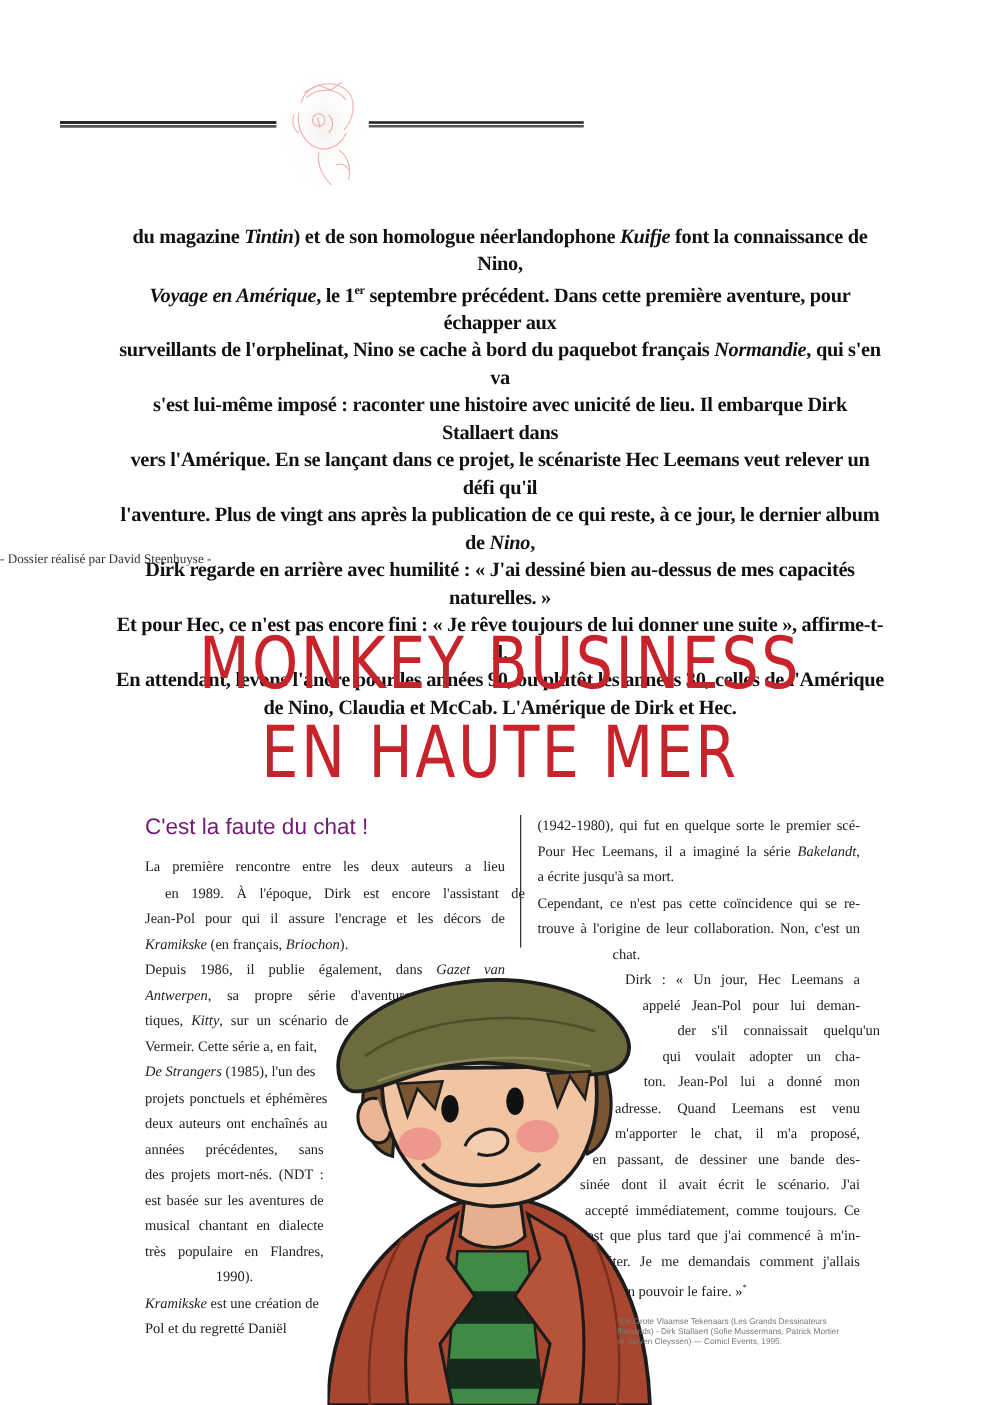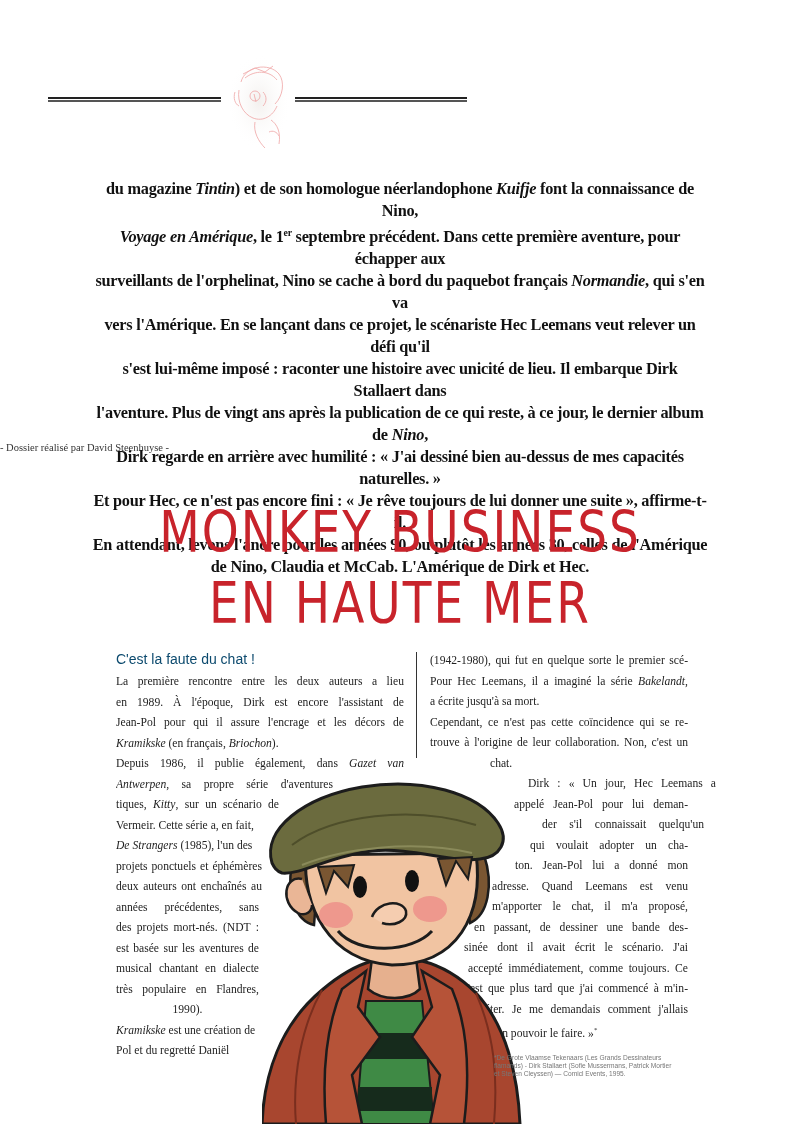--- a/index.html
+++ b/index.html
@@ -23,21 +23,21 @@
 
   
   .title { position: absolute; left: 0; width: 800px; top: 497px; text-align: center;
            color: #c8232b; font-family: "DejaVu Sans", "Liberation Sans", sans-serif;
            font-weight: normal; font-size: 47px; line-height: 58px; letter-spacing: 2px;
            transform: scaleY(1.22); transform-origin: top center; }
   .title div { margin: 0; }
 
   
   .subhead { position: absolute; left: 116px; top: 651px; font-family: "Liberation Sans", "DejaVu Sans", sans-serif;
-             font-size: 14px; color: #0c4a6e; }
+             font-size: 18px; color: #701a75; }
   .col { position: absolute; font-size: 11.6px; line-height: 20.5px; color: #222; text-align: justify; }
   .col i { font-style: italic; }
   .col-left { left: 116px; width: 288px; top: 672px; }
   .col-right { left: 430px; width: 258px; top: 651px; }
   .divider { position: absolute; left: 416px; top: 652px; width: 1px; height: 106px; background: #333; }
 
   .line { display: block; white-space: nowrap; }
   .jl { text-align: justify; text-align-last: justify; }
   .ll { text-align: left; }
 
@@ -72,39 +72,39 @@
     <path d="M30 70 C28 80, 34 90, 40 96"></path>
     <path d="M46 68 C52 72, 56 80, 54 92"></path>
     <path d="M44 80 C48 78, 52 80, 54 84"></path>
   </g>
 </svg>
 
 <div class="intro" id="intro">
     <p><span>du magazine </span><i>Tintin</i><span>) et de son homologue néerlandophone </span><i>Kuifje</i><span> font la connaissance de Nino,</span></p>
     <p><i>Voyage en Amérique</i><span>, le 1</span><sup style="font-size: 0.6em;">er</sup><span> septembre précédent. Dans cette première aventure, pour échapper aux</span></p>
     <p><span>surveillants de l'orphelinat, Nino se cache à bord du paquebot français </span><i>Normandie</i><span>, qui s'en va</span></p>
+    <p><span>s'est lui-même imposé : raconter une histoire avec unicité de lieu. Il embarque Dirk Stallaert dans</span></p>
     <p><span>vers l'Amérique. En se lançant dans ce projet, le scénariste Hec Leemans veut relever un défi qu'il</span></p>
-    <p><span>s'est lui-même imposé : raconter une histoire avec unicité de lieu. Il embarque Dirk Stallaert dans</span></p>
     <p><span>l'aventure. Plus de vingt ans après la publication de ce qui reste, à ce jour, le dernier album de </span><i>Nino</i><span>,</span></p>
     <p><span>Dirk regarde en arrière avec humilité : « J'ai dessiné bien au-dessus de mes capacités naturelles. »</span></p>
     <p><span>Et pour Hec, ce n'est pas encore fini : « Je rêve toujours de lui donner une suite », affirme-t-il.</span></p>
     <p><span>En attendant, levons l'ancre pour les années 90, ou plutôt les années 30, celles de l'Amérique</span></p>
     <p><span>de Nino, Claudia et McCab. L'Amérique de Dirk et Hec.</span></p>
   </div>
 <div class="credit">- Dossier réalisé par David Steenhuyse -</div>
 
 <div class="title">
   <div>MONKEY BUSINESS</div>
   <div>EN HAUTE MER</div>
 </div>
 
 <div class="subhead">C'est la faute du chat !</div>
 <div class="col col-left" id="colLeft">
-    <span class="line jl" style="white-space: normal; margin-left: 0px; width: 288px; height: 20.5px; overflow: hidden;"><span>La première rencontre entre les deux auteurs a lieu</span></span>
-    <span class="line jl" style="white-space: normal; margin-left: 0px; width: 288px; height: 20.5px; overflow: hidden;"><span>en 1989. À l'époque, Dirk est encore l'assistant de</span></span>
+    <span class="line jl" style="white-space: normal; margin-left: 0px; width: 288px; height: 20.5px; overflow: hidden; margin-top: 12px;"><span>La première rencontre entre les deux auteurs a lieu</span></span>
+    <span class="line jl" style="white-space: normal; margin-left: 16px; width: 288px; height: 20.5px; overflow: hidden;"><span>en 1989. À l'époque, Dirk est encore l'assistant de</span></span>
     <span class="line jl" style="white-space: normal; margin-left: 0px; width: 288px; height: 20.5px; overflow: hidden;"><span>Jean-Pol pour qui il assure l'encrage et les décors de</span></span>
     <span class="line ll" style="white-space: normal; margin-left: 0px; width: 288px; height: 20.5px; overflow: hidden;"><i>Kramikske</i><span> (en français, </span><i>Briochon</i><span>).</span></span>
     <span class="line jl" style="white-space: normal; margin-left: 0px; width: 288px; height: 20.5px; overflow: hidden;"><span>Depuis 1986, il publie également, dans </span><i>Gazet van</i></span>
     <span class="line jl" style="white-space: normal; margin-left: 0px; width: 217px; height: 20.5px; overflow: hidden;"><i>Antwerpen</i><span>, sa propre série d'aventures humoris-</span></span>
     <span class="line jl" style="white-space: normal; margin-left: 0px; width: 163px; height: 20.5px; overflow: hidden;"><span>tiques, </span><i>Kitty</i><span>, sur un scénario de Patrick</span></span>
     <span class="line ll" style="white-space: normal; margin-left: 0px; width: 163px; height: 20.5px; overflow: hidden;"><span>Vermeir. Cette série a, en fait, succédé à</span></span>
     <span class="line ll" style="white-space: normal; margin-left: 0px; width: 150px; height: 20.5px; overflow: hidden;"><i>De Strangers</i><span> (1985), l'un des nombreux</span></span>
     <span class="line jl" style="white-space: normal; margin-left: 0px; width: 146px; height: 20.5px; overflow: hidden;"><span>projets ponctuels et éphémères que les</span></span>
     <span class="line jl" style="white-space: normal; margin-left: 0px; width: 146px; height: 20.5px; overflow: hidden;"><span>deux auteurs ont enchaînés au cours des</span></span>
     <span class="line jl" style="white-space: normal; margin-left: 0px; width: 143px; height: 20.5px; overflow: hidden;"><span>années précédentes, sans même parler</span></span>
@@ -117,21 +117,21 @@
     <span class="line ll" style="white-space: normal; margin-left: 0px; width: 145px; height: 20.5px; overflow: hidden;"><span>Pol et du regretté Daniël Janssens</span></span>
   </div>
 <div class="divider"></div>
 <div class="col col-right" id="colRight">
     <span class="line jl" style="white-space: normal; margin-left: 0px; width: 258px; height: 20.5px; overflow: hidden;"><span>(1942-1980), qui fut en quelque sorte le premier scé-</span></span>
     <span class="line jl" style="white-space: normal; margin-left: 0px; width: 258px; height: 20.5px; overflow: hidden;"><span>Pour Hec Leemans, il a imaginé la série </span><i>Bakelandt</i><span>, qu'il</span></span>
     <span class="line ll" style="white-space: normal; margin-left: 0px; width: 258px; height: 20.5px; overflow: hidden;"><span>a écrite jusqu'à sa mort.</span></span>
     <span class="line jl" style="white-space: normal; margin-left: 0px; width: 258px; height: 20.5px; overflow: hidden;"><span>Cependant, ce n'est pas cette coïncidence qui se re-</span></span>
     <span class="line jl" style="white-space: normal; margin-left: 0px; width: 258px; height: 20.5px; overflow: hidden;"><span>trouve à l'origine de leur collaboration. Non, c'est un</span></span>
     <span class="line ll" style="white-space: normal; margin-left: 60px; width: 198px; height: 20.5px; overflow: hidden;"><span>chat.</span></span>
-    <span class="line jl" style="white-space: normal; margin-left: 98px; width: 188px; height: 20.5px; overflow: hidden;"><span>Dirk : « Un jour, Hec Leemans a</span></span>
+    <span class="line jl" style="white-space: normal; margin-left: 70px; width: 188px; height: 20.5px; overflow: hidden;"><span>Dirk : « Un jour, Hec Leemans a</span></span>
     <span class="line jl" style="white-space: normal; margin-left: 84px; width: 174px; height: 20.5px; overflow: hidden;"><span>appelé Jean-Pol pour lui deman-</span></span>
     <span class="line jl" style="white-space: normal; margin-left: 112px; width: 162px; height: 20.5px; overflow: hidden;"><span>der s'il connaissait quelqu'un</span></span>
     <span class="line jl" style="white-space: normal; margin-left: 100px; width: 158px; height: 20.5px; overflow: hidden;"><span>qui voulait adopter un cha-</span></span>
     <span class="line jl" style="white-space: normal; margin-left: 85px; width: 173px; height: 20.5px; overflow: hidden;"><span>ton. Jean-Pol lui a donné mon</span></span>
     <span class="line jl" style="white-space: normal; margin-left: 62px; width: 196px; height: 20.5px; overflow: hidden;"><span>adresse. Quand Leemans est venu</span></span>
     <span class="line jl" style="white-space: normal; margin-left: 62px; width: 196px; height: 20.5px; overflow: hidden;"><span>m'apporter le chat, il m'a proposé,</span></span>
     <span class="line jl" style="white-space: normal; margin-left: 44px; width: 214px; height: 20.5px; overflow: hidden;"><span>en passant, de dessiner une bande des-</span></span>
     <span class="line jl" style="white-space: normal; margin-left: 34px; width: 224px; height: 20.5px; overflow: hidden;"><span>sinée dont il avait écrit le scénario. J'ai</span></span>
     <span class="line jl" style="white-space: normal; margin-left: 38px; width: 220px; height: 20.5px; overflow: hidden;"><span>accepté immédiatement, comme toujours. Ce</span></span>
     <span class="line jl" style="white-space: normal; margin-left: 32px; width: 226px; height: 20.5px; overflow: hidden;"><span>n'est que plus tard que j'ai commencé à m'in-</span></span>

